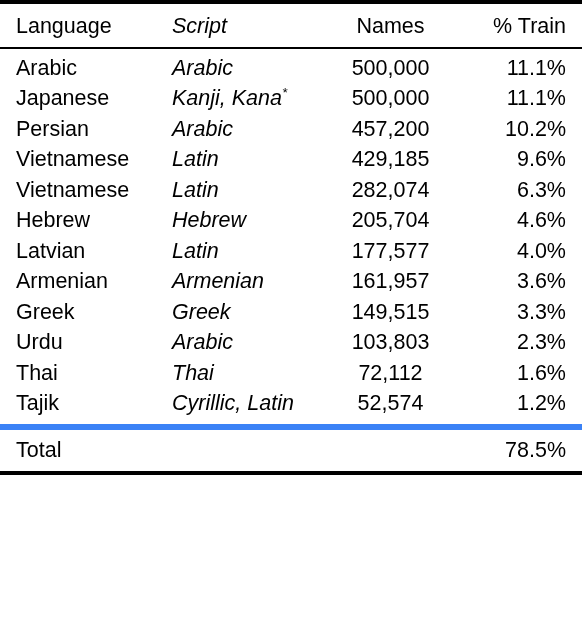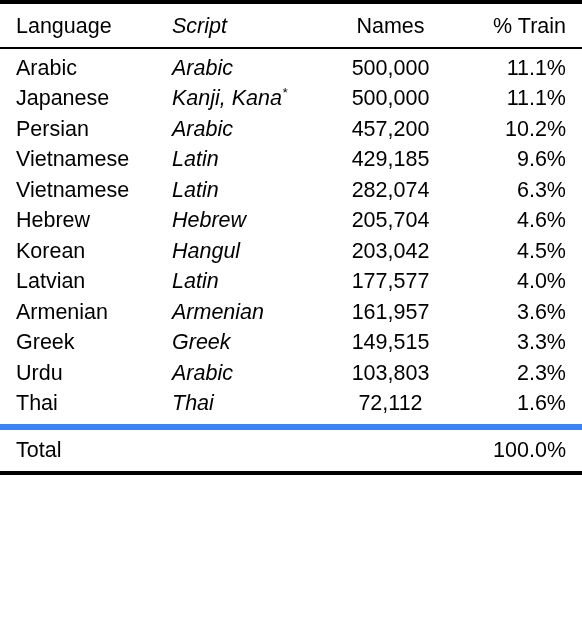--- a/index.html
+++ b/index.html
@@ -153,26 +153,20 @@
           <td class="cell-names">282,074</td>
           <td class="cell-pct">6.3%</td>
         </tr>
         <tr class="body-row">
           <td class="cell-language">Hebrew</td>
           <td class="cell-script"><span>Hebrew</span></td>
           <td class="cell-names">205,704</td>
           <td class="cell-pct">4.6%</td>
         </tr>
         <tr class="body-row">
-          <td class="cell-language">Korean</td>
-          <td class="cell-script"><span>Hangul</span></td>
-          <td class="cell-names">203,042</td>
-          <td class="cell-pct">4.5%</td>
-        </tr>
-        <tr class="body-row">
           <td class="cell-language">Latvian</td>
           <td class="cell-script"><span>Latin</span></td>
           <td class="cell-names">177,577</td>
           <td class="cell-pct">4.0%</td>
         </tr>
         <tr class="body-row">
           <td class="cell-language">Armenian</td>
           <td class="cell-script"><span>Armenian</span></td>
           <td class="cell-names">161,957</td>
           <td class="cell-pct">3.6%</td>
@@ -187,24 +181,30 @@
           <td class="cell-language">Urdu</td>
           <td class="cell-script"><span>Arabic</span></td>
           <td class="cell-names">103,803</td>
           <td class="cell-pct">2.3%</td>
         </tr>
         <tr class="body-row">
           <td class="cell-language">Thai</td>
           <td class="cell-script"><span>Thai</span></td>
           <td class="cell-names">72,112</td>
           <td class="cell-pct">1.6%</td>
+        </tr>
+        <tr class="body-row">
+          <td class="cell-language">Tajik</td>
+          <td class="cell-script"><span>Cyrillic, Latin</span></td>
+          <td class="cell-names">52,574</td>
+          <td class="cell-pct">1.2%</td>
         </tr>
       </tbody>
     <tfoot>
       <tr class="total-row">
         <td class="cell-language">Total</td>
         <td class="cell-script"></td>
         <td class="cell-names"></td>
-        <td class="cell-pct">100.0%</td>
+        <td class="cell-pct">78.5%</td>
       </tr>
     </tfoot>
   </table>
 </div>
 
 </body></html>

